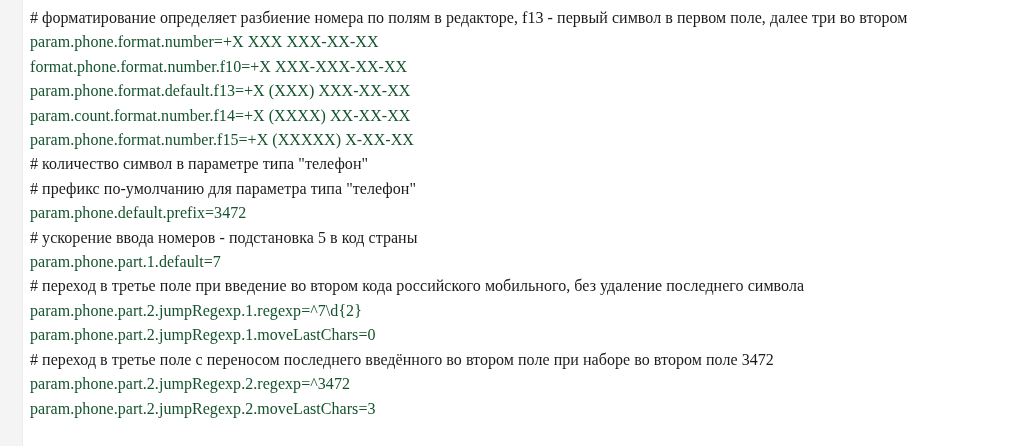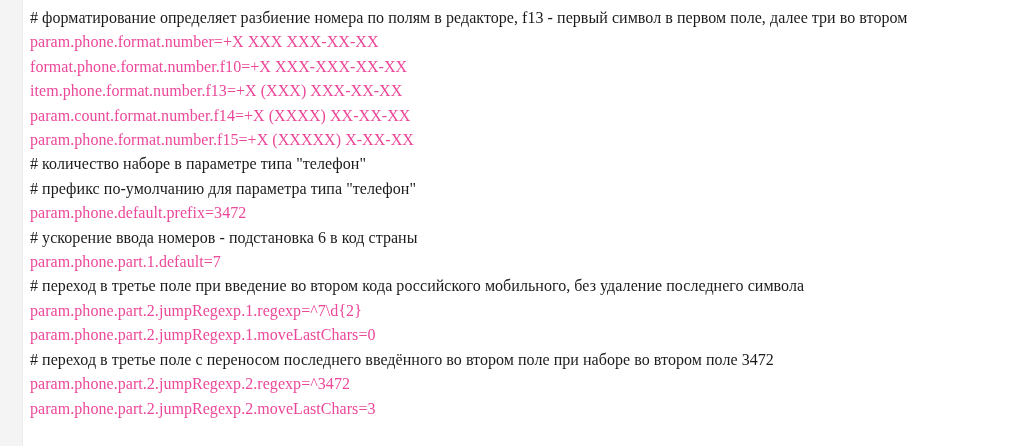--- a/index.html
+++ b/index.html
@@ -28,43 +28,43 @@
     width: 22px;
     height: 446px;
     background: #f4f4f4;
     border-right: 1px solid #ececec;
   }
   .code-line {
     font-family: "Liberation Serif", serif;
     font-size: 16px;
     line-height: 24.4px;
     white-space: pre;
-    color: #ec4899;
+    color: #14532d;
     letter-spacing: 0.05px;
   }
   .code-line.comment {
     color: #1b1b1b;
   }
 </style>
 </head>
 <body>
 
 <div id="config-listing">
   <div class="gutter"></div>
   <div class="code-body">
     <div class="code-line comment"># форматирование определяет разбиение номера по полям в редакторе, f13 - первый символ в первом поле, далее три во втором</div>
     <div class="code-line">param.phone.format.number=+X XXX XXX-XX-XX</div>
     <div class="code-line">format.phone.format.number.f10=+X XXX-XXX-XX-XX</div>
-    <div class="code-line">item.phone.format.number.f13=+X (XXX) XXX-XX-XX</div>
+    <div class="code-line">param.phone.format.default.f13=+X (XXX) XXX-XX-XX</div>
     <div class="code-line">param.count.format.number.f14=+X (XXXX) XX-XX-XX</div>
     <div class="code-line">param.phone.format.number.f15=+X (XXXXX) X-XX-XX</div>
-    <div class="code-line comment"># количество наборе в параметре типа "телефон"</div>
+    <div class="code-line comment"># количество символ в параметре типа "телефон"</div>
     <div class="code-line comment"># префикс по-умолчанию для параметра типа "телефон"</div>
     <div class="code-line">param.phone.default.prefix=3472</div>
-    <div class="code-line comment"># ускорение ввода номеров - подстановка 6 в код страны</div>
+    <div class="code-line comment"># ускорение ввода номеров - подстановка 5 в код страны</div>
     <div class="code-line">param.phone.part.1.default=7</div>
     <div class="code-line comment"># переход в третье поле при введение во втором кода российского мобильного, без удаление последнего символа</div>
     <div class="code-line">param.phone.part.2.jumpRegexp.1.regexp=^7\d{2}</div>
     <div class="code-line">param.phone.part.2.jumpRegexp.1.moveLastChars=0</div>
     <div class="code-line comment"># переход в третье поле с переносом последнего введённого во втором поле при наборе во втором поле 3472</div>
     <div class="code-line">param.phone.part.2.jumpRegexp.2.regexp=^3472</div>
     <div class="code-line">param.phone.part.2.jumpRegexp.2.moveLastChars=3</div>
   </div>
 </div>
 

